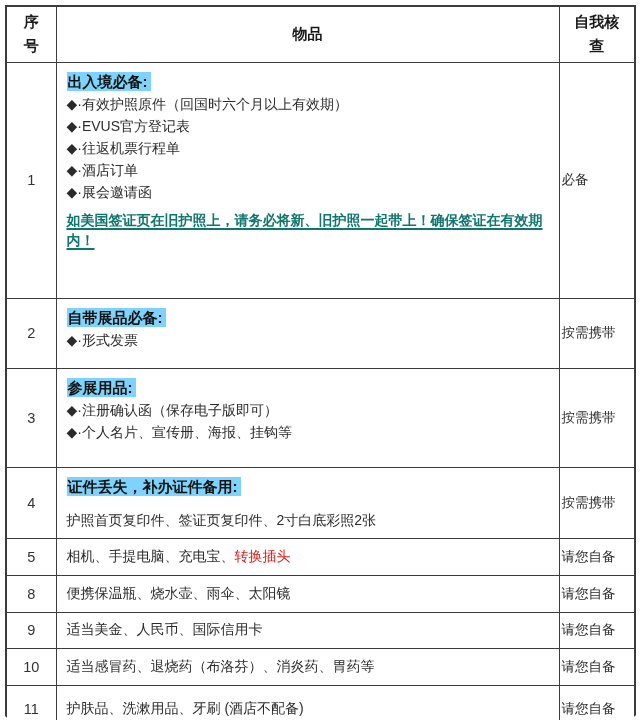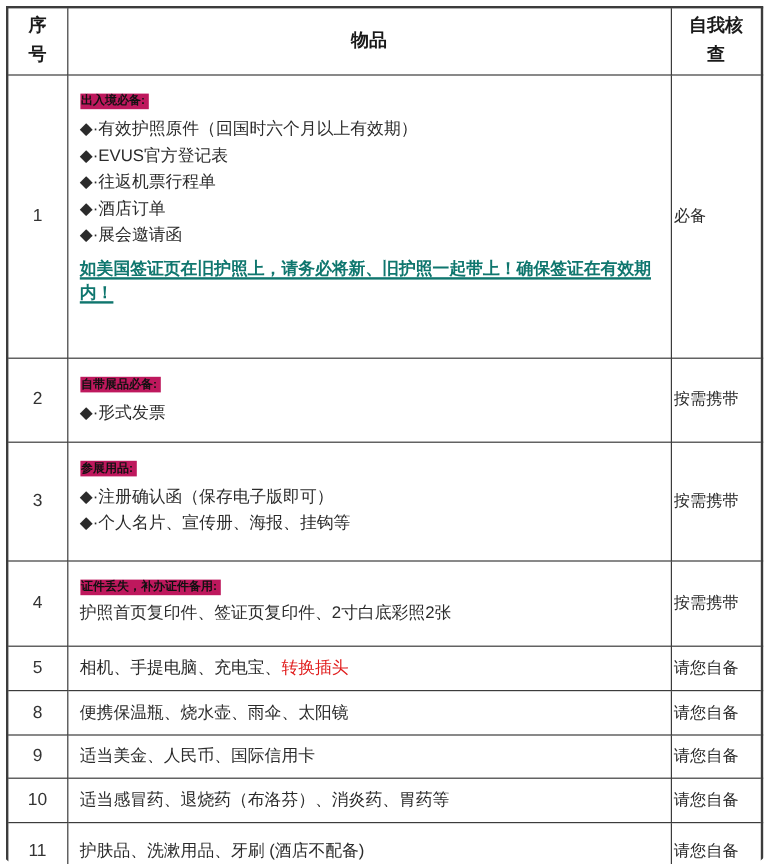--- a/index.html
+++ b/index.html
@@ -71,32 +71,32 @@
     padding: 0 8px 0 10px;
     vertical-align: middle;
     color: #2b2b2b;
   }
   td.items-cell.multi {
     vertical-align: top;
     padding-top: 9px;
   }
   .heading-line { line-height: 20px; }
   .hl {
-    background: #be185d;
+    background: #7dd3fc;
     font-weight: bold;
-    font-size: 10px;
+    font-size: 15px;
     color: #111111;
     padding: 1px 3px 1px 1px;
   }
   .item {
     margin-top: 2px;
     line-height: 20px;
   }
   .plain-line {
-    margin-top: 0;
+    margin-top: 13px;
     line-height: 20px;
   }
   .warning {
     margin-top: 8px;
     line-height: 20px;
     color: #0f766e;
     font-weight: bold;
     text-decoration: underline;
     text-decoration-thickness: 1.5px;
     text-underline-offset: 3px;

